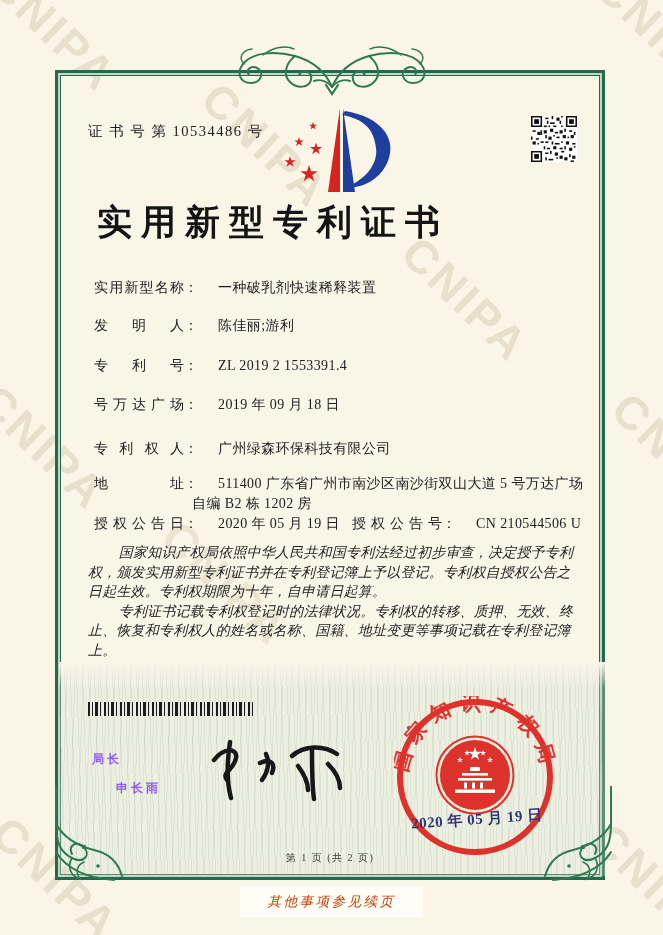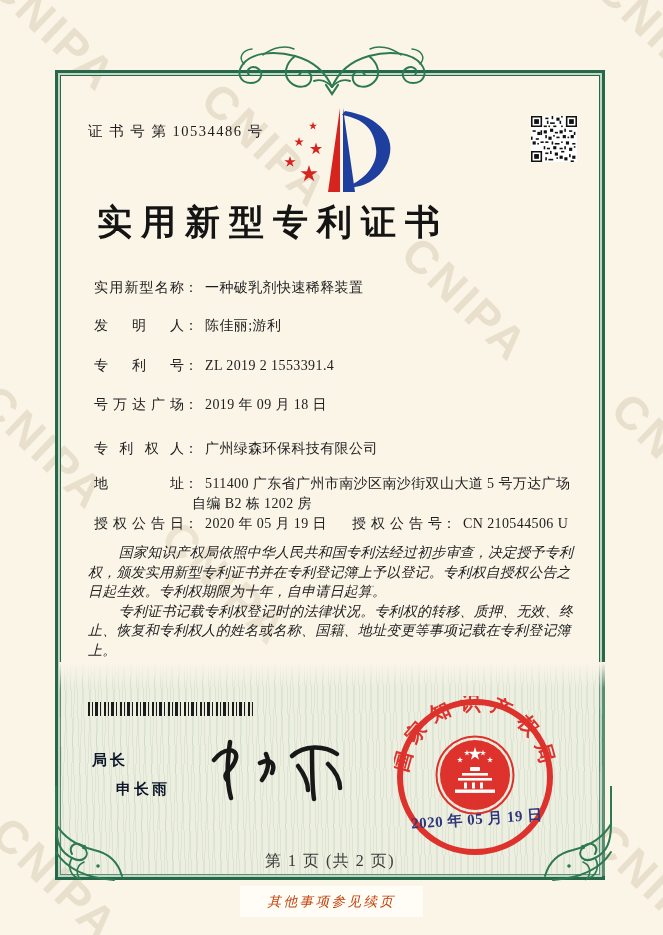--- a/index.html
+++ b/index.html
@@ -46,51 +46,51 @@
   .logo{position:absolute; z-index:5; left:283px; top:104px;}
   .qr{position:absolute; z-index:5; left:531px; top:116px;}
   .title{
     position:absolute; z-index:5; left:0; top:199px; width:546px; text-align:center;
     font-size:35px; font-weight:700; letter-spacing:9px; color:#141414;
   }
   
   .frow{position:absolute; z-index:5; left:88px; width:500px; font-size:14px; line-height:20px;}
   .flabel{display:inline-block; width:90px; text-align:justify; text-align-last:justify; vertical-align:top;margin-left:6px;}
   .fcolon{display:inline-block; vertical-align:top;}
-  .fval{display:inline-block; margin-left:7px; letter-spacing:.4px; vertical-align:top; max-width:392px;}
+  .fval{display:inline-block; margin-left:20px; letter-spacing:.4px; vertical-align:top; max-width:392px;}
   .r0{top:278px;} .r1{top:316px;} .r2{top:356px;} .r3{top:395px;}
   .r4{top:439px;} .r5{top:474px;} .r6{top:514px;}
   .line2{display:block; padding-left:104px; letter-spacing:.4px;}
   .g2{position:absolute; left:258px; top:0; white-space:nowrap;}
   
   .paras{position:absolute; z-index:5; left:88px; top:543px; width:492px;}
   .paras p{margin:0; font-size:14px; line-height:19.5px; text-indent:2.2em;
     font-style:italic; letter-spacing:.2px; color:#222;}
   
   .barcode{
     position:absolute; z-index:5; left:88px; top:702px; width:166px; height:14px;
     background:repeating-linear-gradient(90deg,
       #1c1c1c 0 2px, rgba(0,0,0,0) 2px 4px,
       #1c1c1c 4px 5px, rgba(0,0,0,0) 5px 7px,
       #1c1c1c 7px 10px, rgba(0,0,0,0) 10px 12px,
       #1c1c1c 12px 13px, rgba(0,0,0,0) 13px 16px);
   }
   
   .signer{position:absolute; z-index:5; left:92px; font-family:"Liberation Sans","DejaVu Sans",sans-serif;
-    font-weight:700; font-size:15px; letter-spacing:3px; color:#0f172a;}
+    font-weight:700; font-size:12px; letter-spacing:3px; color:#8b5cf6;}
   .signer-title{top:751px;} .signer-name{top:780px;padding-left:24px;}
   .sig{position:absolute; z-index:5; left:200px; top:732px;}
   .seal{position:absolute; z-index:6; left:394px; top:696px;}
   .seal-date{
     position:absolute; z-index:7; left:401px; top:810px; width:152px; text-align:center;
     font-size:15px; font-weight:700; letter-spacing:.5px; color:#31357b; transform:rotate(-4deg);
   }
   
   .pagenum{position:absolute; z-index:5; left:55px; top:851px; width:550px; text-align:center;
-    font-size:16px; letter-spacing:1.5px; color:#3a3a3a;}
+    font-size:10px; letter-spacing:1.5px; color:#3a3a3a;}
   .contnote{
     position:absolute; z-index:5; left:240px; top:886px; width:183px; text-align:center;
     background:#fffdf6; padding:7px 0 6px; font-size:13.5px; font-style:italic;
     letter-spacing:2.5px; color:#c2410c;
   }
 </style>
 </head>
 <body>
 
 <div class="page">

